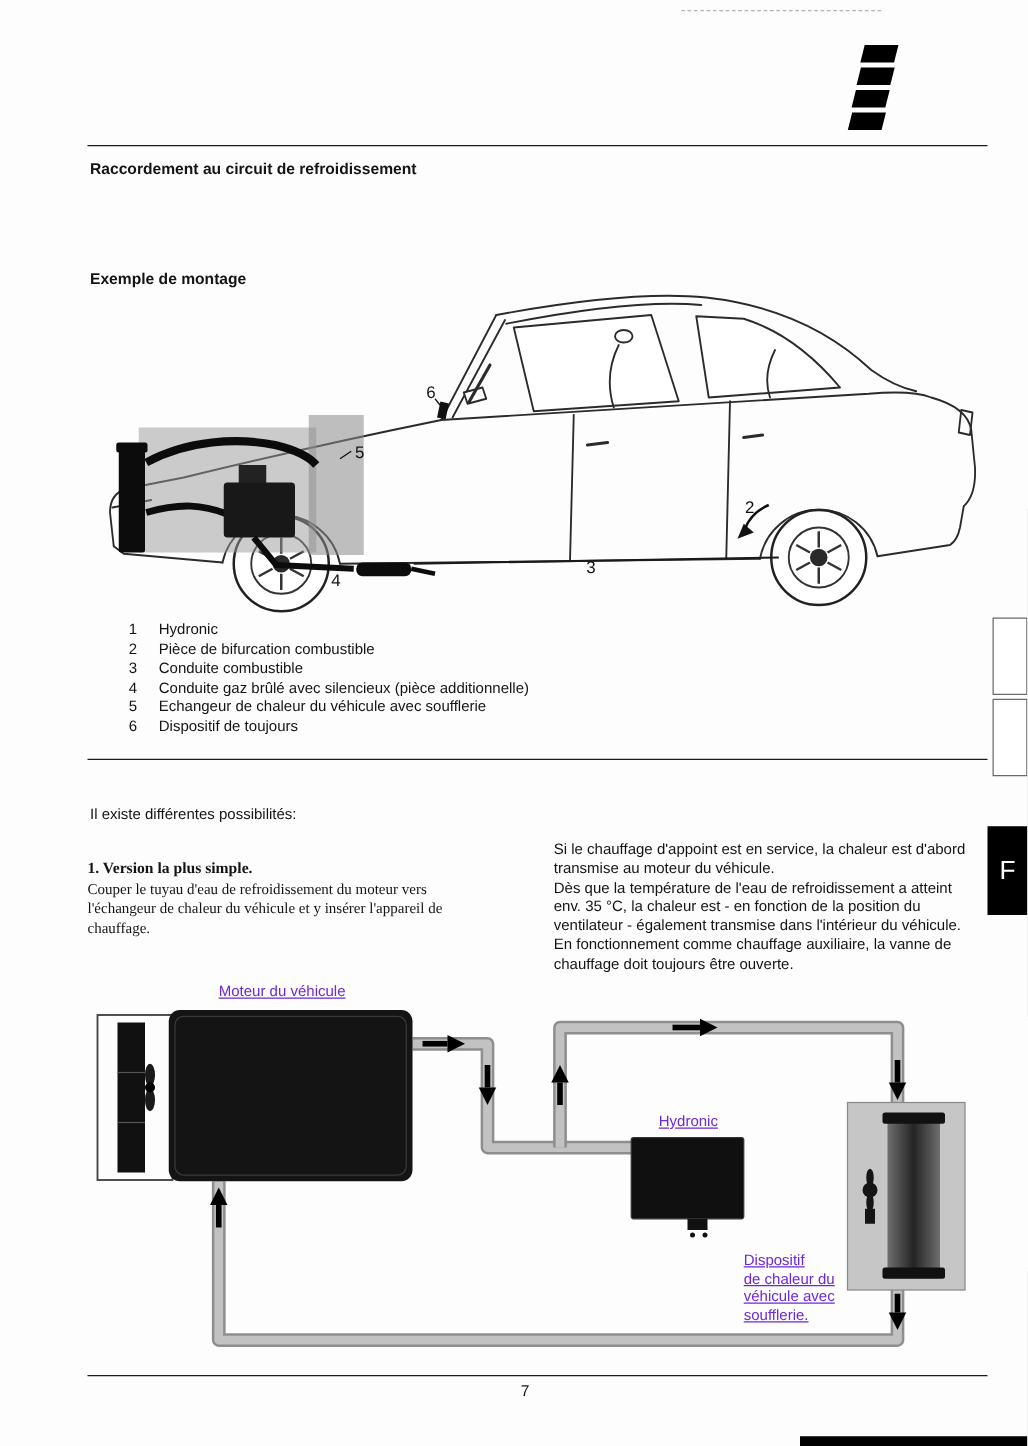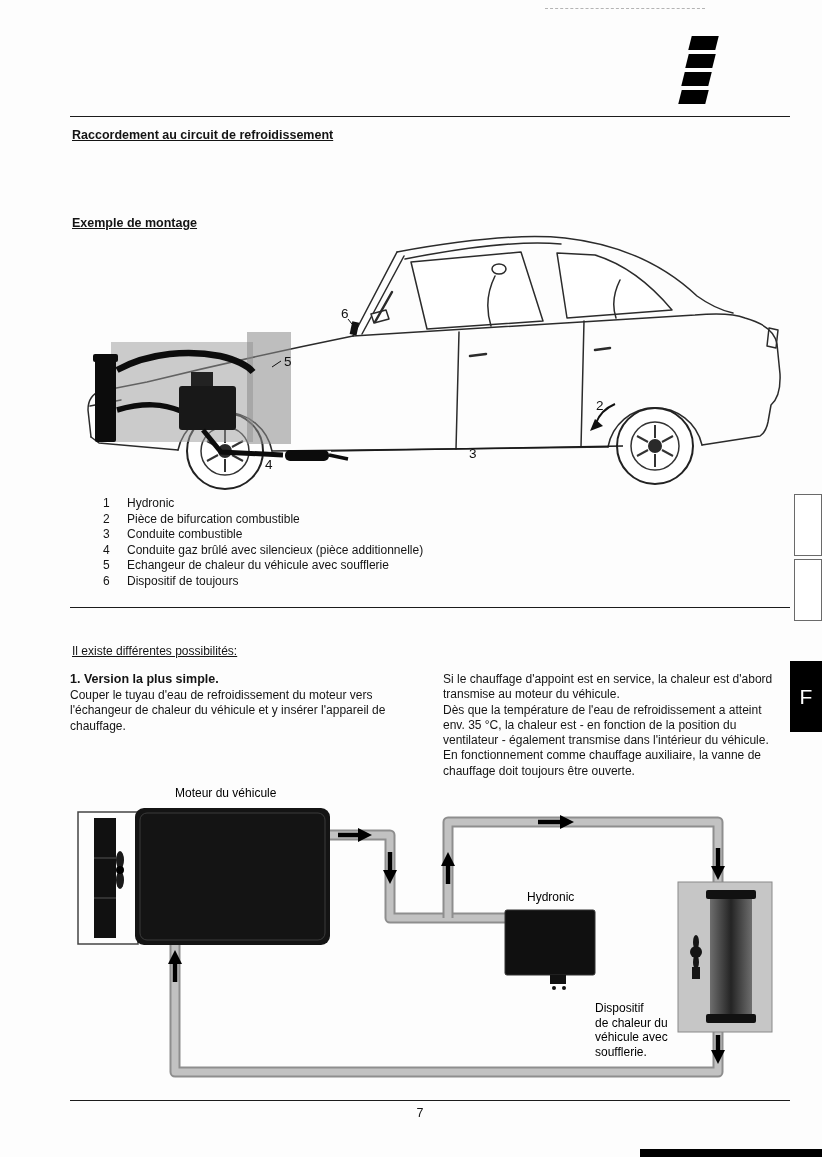--- a/index.html
+++ b/index.html
@@ -1,42 +1,42 @@
 <!DOCTYPE html>
 <html><head>
 <meta charset="utf-8">
 <style>
   html,body{margin:0;padding:0;background:#e8e8e8;}
   .page{
     position:relative;width:822px;height:1157px;background:#fdfdfd;
     font-family:"Liberation Sans", sans-serif;color:#141414;overflow:hidden;
     margin:0 auto;
   }
-  .abs{position:absolute;text-decoration:underline;}
+  .abs{position:absolute;}
   .preline{white-space:pre-line;}
   .h1{font-size:12.5px;font-weight:bold;}
   .body-text{font-size:12px;line-height:15.3px;}
   .rule{position:absolute;left:70px;width:720px;height:1px;background:#1c1c1c;}
   .scan-line{position:absolute;left:545px;top:8px;width:160px;border-top:1px dashed #b4b4b4;}
   
   .logo{position:absolute;left:679px;top:36px;width:42px;height:68px;}
   .logo-bar{position:absolute;width:27px;height:14px;background:#000;transform:skewX(-14deg);}
   
   .parts-list{position:absolute;left:103px;top:496px;font-size:12px;}
   .part-row{display:flex;line-height:15.6px;}
   .part-num{width:14px;text-align:left;}
   .part-label{margin-left:10px;}
   
-  .col-left{position:absolute;left:70px;top:672px;width:350px;}
+  .col-left{position:absolute;left:70px;top:687px;width:350px;font-family:Liberation Serif, serif;}
   .col-right{position:absolute;left:443px;top:670px;width:340px;}
   .col-body-indent{}
   
   .fig-car{position:absolute;left:75px;top:224px;width:710px;height:272px;}
   .fig-schematic{position:absolute;left:60px;top:782px;width:730px;height:300px;}
-  .schem-label{position:absolute;font-size:12px;line-height:14.5px;color:#000000;}
+  .schem-label{position:absolute;font-size:12px;line-height:14.5px;color:#6d28d9;text-decoration:underline;}
   
   .side-box{position:absolute;left:794px;width:28px;height:62px;border:1px solid #6a6a6a;background:#fff;box-sizing:border-box;}
   .side-tab{position:absolute;left:790px;top:661px;width:32px;height:71px;background:#000;color:#fff;
     display:flex;align-items:center;justify-content:center;font-size:21px;}
   .footer-num{position:absolute;left:400px;top:1106px;width:40px;text-align:center;font-size:12.5px;}
   .bottom-bar{position:absolute;left:640px;top:1149px;width:182px;height:8px;background:#000;}
   svg text{font-family:"Liberation Sans", sans-serif;}
 </style>
 </head>
 <body>

